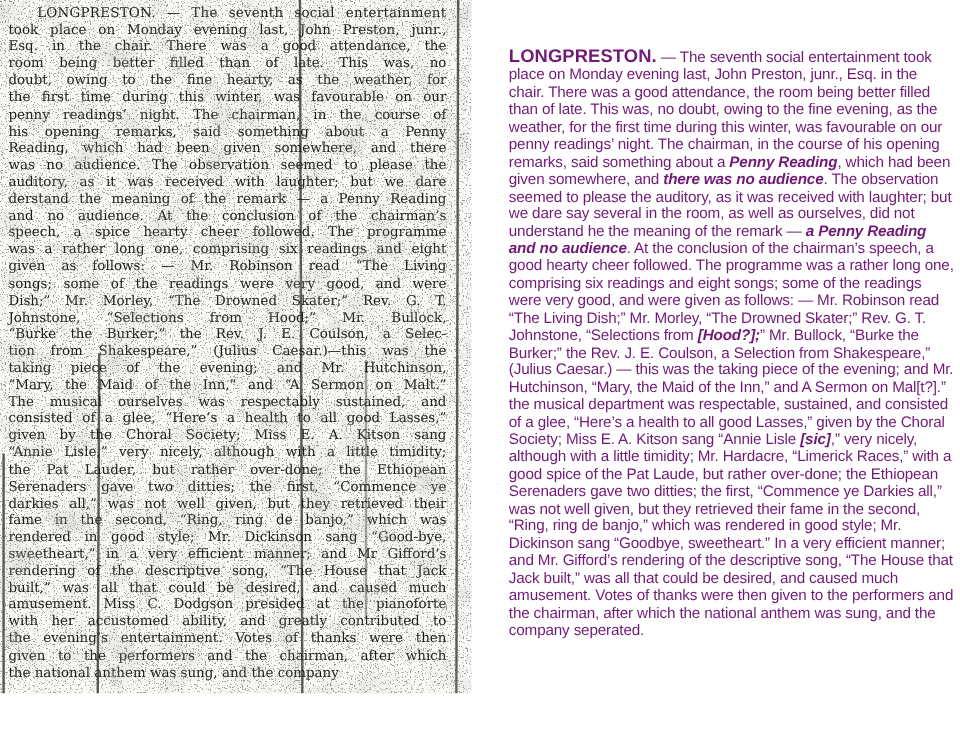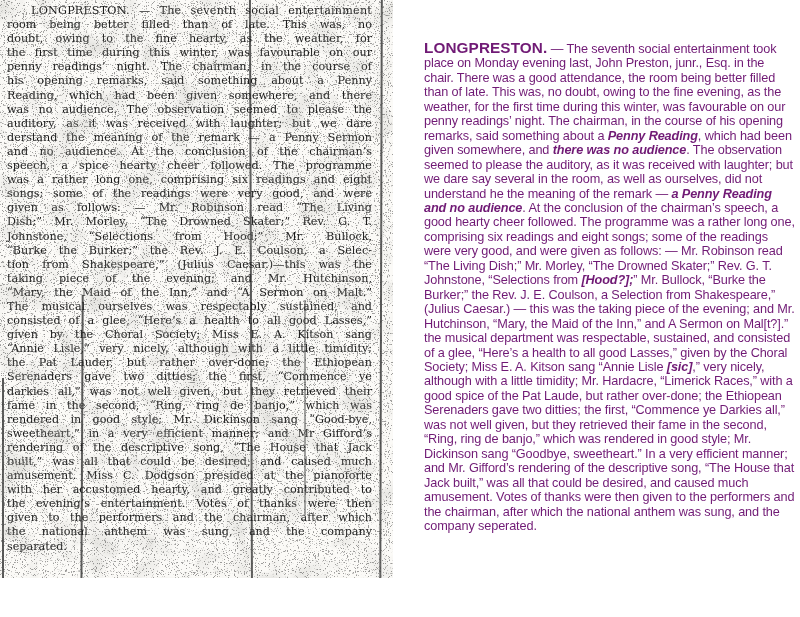--- a/index.html
+++ b/index.html
@@ -80,58 +80,59 @@
   .stamp .initials { margin-left: 13px; }
 </style>
 </head>
 <body>
 
 <div class="page">
 
   <div class="clipping">
     <div class="clip-text">
         <div class="clip-line">LONGPRESTON. — The seventh social entertainment</div>
+        <div class="clip-line">took place on Monday evening last, John Preston, junr.,</div>
+        <div class="clip-line">Esq. in the chair.  There was a good attendance, the</div>
         <div class="clip-line">room being better filled than of late.  This was, no</div>
         <div class="clip-line">doubt, owing to the fine hearty, as the weather, for</div>
         <div class="clip-line">the first time during this winter, was favourable on our</div>
         <div class="clip-line">penny readings’ night.  The chairman, in the course of</div>
         <div class="clip-line">his opening remarks, said something about a Penny</div>
         <div class="clip-line">Reading, which had been given somewhere, and there</div>
         <div class="clip-line">was no audience.  The observation seemed to please the</div>
         <div class="clip-line">auditory, as it was received with laughter; but we dare</div>
-        <div class="clip-line">derstand the meaning of the remark — a Penny Sermon</div>
+        <div class="clip-line">derstand the meaning of the remark — a Penny Reading</div>
         <div class="clip-line">and no audience.  At the conclusion of the chairman’s</div>
         <div class="clip-line">speech, a spice hearty cheer followed.  The programme</div>
         <div class="clip-line">was a rather long one, comprising six readings and eight</div>
+        <div class="clip-line">given as follows: — Mr. Robinson read “The Living</div>
         <div class="clip-line">songs; some of the readings were very good, and were</div>
-        <div class="clip-line">given as follows: — Mr. Robinson read “The Living</div>
         <div class="clip-line">Dish;” Mr. Morley, “The Drowned Skater;” Rev. G. T.</div>
         <div class="clip-line">Johnstone, “Selections from Hood;” Mr. Bullock,</div>
         <div class="clip-line">“Burke the Burker;” the Rev. J. E. Coulson, a Selec-</div>
         <div class="clip-line">tion from Shakespeare,” (Julius Caesar.)—this was the</div>
         <div class="clip-line">taking piece of the evening; and Mr. Hutchinson,</div>
         <div class="clip-line">“Mary, the Maid of the Inn,” and “A Sermon on Malt.”</div>
         <div class="clip-line">The musical ourselves was respectably sustained, and</div>
         <div class="clip-line">consisted of a glee, “Here’s a health to all good Lasses,”</div>
         <div class="clip-line">given by the Choral Society; Miss E. A. Kitson sang</div>
         <div class="clip-line">“Annie Lisle,” very nicely, although with a little timidity;</div>
         <div class="clip-line">the Pat Lauder, but rather over-done; the Ethiopean</div>
         <div class="clip-line">Serenaders gave two ditties; the first, “Commence ye</div>
         <div class="clip-line">darkies all,” was not well given, but they retrieved their</div>
         <div class="clip-line">fame in the second, “Ring, ring de banjo,” which was</div>
         <div class="clip-line">rendered in good style; Mr. Dickinson sang “Good-bye,</div>
         <div class="clip-line">sweetheart,” in a very efficient manner; and Mr Gifford’s</div>
         <div class="clip-line">rendering of the descriptive song, “The House that Jack</div>
         <div class="clip-line">built,” was all that could be desired, and caused much</div>
         <div class="clip-line">amusement.  Miss C. Dodgson presided at the pianoforte</div>
-        <div class="clip-line">with her accustomed hearty, and greatly contributed to</div>
+        <div class="clip-line">with her accustomed ability, and greatly contributed to</div>
         <div class="clip-line">the evening’s entertainment.  Votes of thanks were then</div>
         <div class="clip-line">given to the performers and the chairman, after which</div>
         <div class="clip-line">the national anthem was sung, and the company</div>
-        <div class="clip-line">separated.</div>
       </div>
 
     <div class="fold fold-a"></div>
     <div class="fold fold-b"></div>
     <div class="fold fold-c"></div>
     <div class="fold fold-d"></div>
     <div class="fold fold-e"></div>
 
     <svg class="noise-layer" width="393" height="617" viewBox="0 0 393 617" preserveAspectRatio="none">
       <defs>

